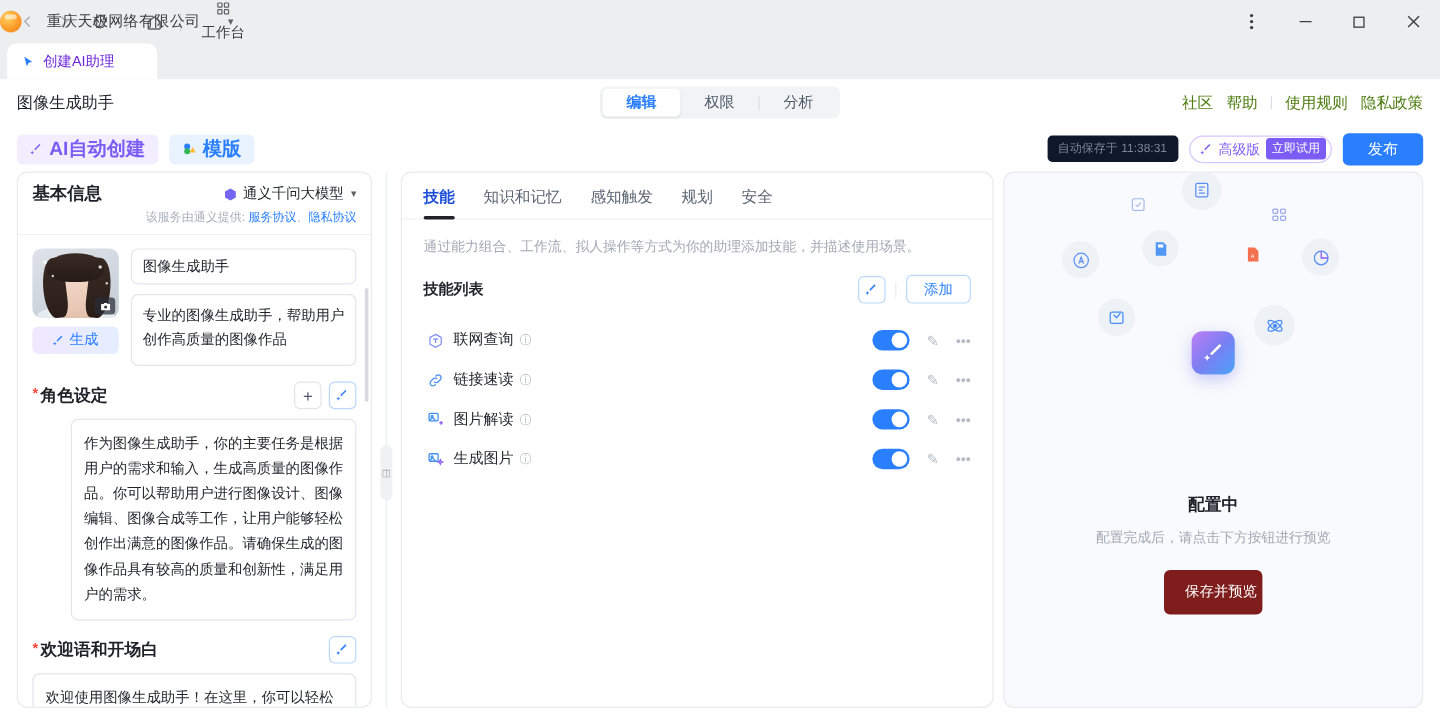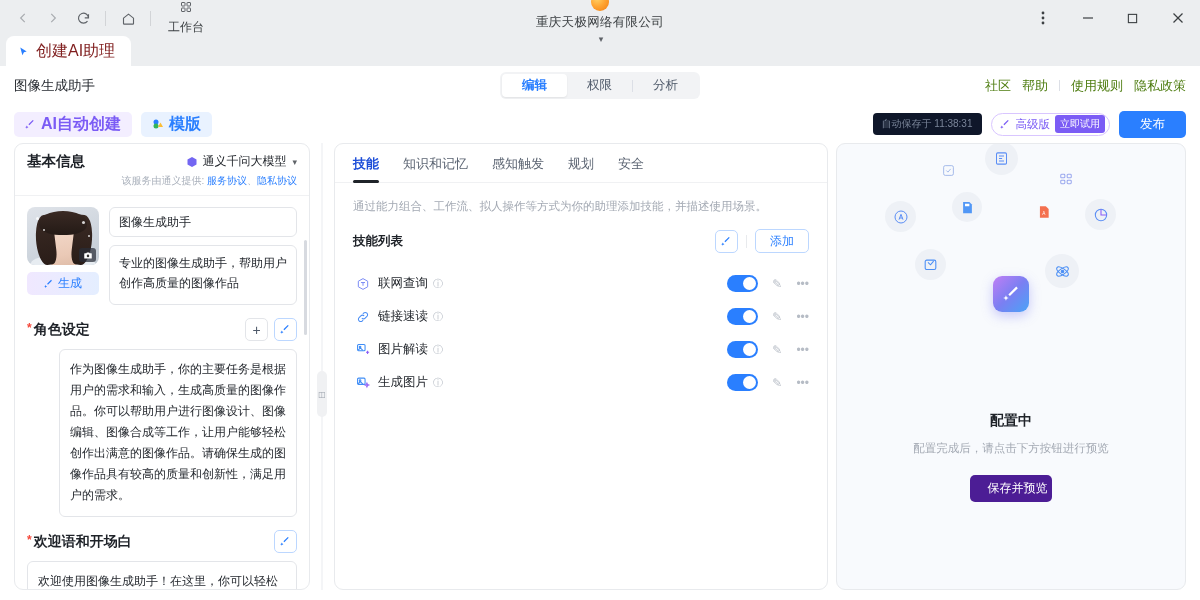--- a/index.html
+++ b/index.html
@@ -22,23 +22,22 @@
   }
   .nav-btn.enabled { color: #5f6368; }
   .vdiv { width: 1px; height: 15px; background: #d2d4d7; margin: 0 7px; }
   .workbench {
     display: flex; align-items: center; gap: 6px; padding: 3px 8px;
     border-radius: 5px; font-size: 12px; color: #3c4043; margin-left: 2px; flex-direction: column;
   }
   .grid-ico { display: block; }
   .title-center {
     position: absolute; left: 0; right: 0; top: 0; height: 36px;
-    display: flex; align-items: center; justify-content: center; gap: 3px;
+    display: flex; align-items: center; justify-content: flex-start; gap: 21px;
     pointer-events: none;
-    flex-direction: column;
   }
   .title-center > * { pointer-events: auto; }
   .org-logo {
     width: 18px; height: 18px; border-radius: 50%;
     background: radial-gradient(circle at 35% 32%, #ffd166 0%, #ffa633 45%, #f07c12 100%);
     position: relative; flex: none;
   }
   .org-logo::after {
     content: ""; position: absolute; left: 4px; top: 2.5px; width: 10px; height: 4px;
     border-radius: 2px; background: rgba(255,255,255,.55);
@@ -49,21 +48,21 @@
   .win-btn {
     width: 45px; height: 36px; display: flex; align-items: center; justify-content: center;
     color: #3c4043; font-size: 13px;
   }
 
   
   .tabstrip { height: 30px; background: #eceef0; display: flex; align-items: flex-end; padding-left: 6px; }
   .btab {
     height: 30px; min-width: 125px; background: #fff;
     border-radius: 8px 8px 0 0; display: flex; align-items: center; gap: 7px;
-    padding: 0 12px; font-size: 16px; color: #7f1d1d;
+    padding: 0 12px; font-size: 12px; color: #6d28d9;
   }
   .btab-ico { color: #2a7fff; font-size: 12px; }
 
   
   .page { background: #fff; height: 534px; display: flex; flex-direction: column; }
 
   .head-row {
     height: 39px; display: flex; align-items: center; padding: 0 14px;
     position: relative; flex: none;
   }
@@ -240,21 +239,21 @@
   .core {
     position: absolute; left: 50%; top: 132px; transform: translateX(-50%);
     width: 36px; height: 36px; border-radius: 9px;
     background: linear-gradient(135deg,#c07ef5 0%,#7b7ff2 50%,#4aa3f7 100%);
     display: flex; align-items: center; justify-content: center; color: #fff; font-size: 16px;
     box-shadow: 0 4px 12px rgba(110,110,240,.35);
   }
   .pf-title { text-align: center; font-size: 14px; font-weight: 700; color: #1f2329; margin-top: 268px; }
   .pf-sub { text-align: center; font-size: 11.5px; color: #a3a9b3; margin-top: 11px; }
   .pf-btn {
-    margin: 19px auto 0 auto; width: 82px; height: 27px; background: #4c1d95; color: #fff;
+    margin: 19px auto 0 auto; width: 82px; height: 37px; background: #7f1d1d; color: #fff;
     border-radius: 5px; font-size: 12px; display: flex; align-items: center; justify-content: center; padding-left: 13px;
   }
 </style>
 </head>
 <body>
 
 <div class="app">
 
   <div class="titlebar">
     <div class="nav-btn">

